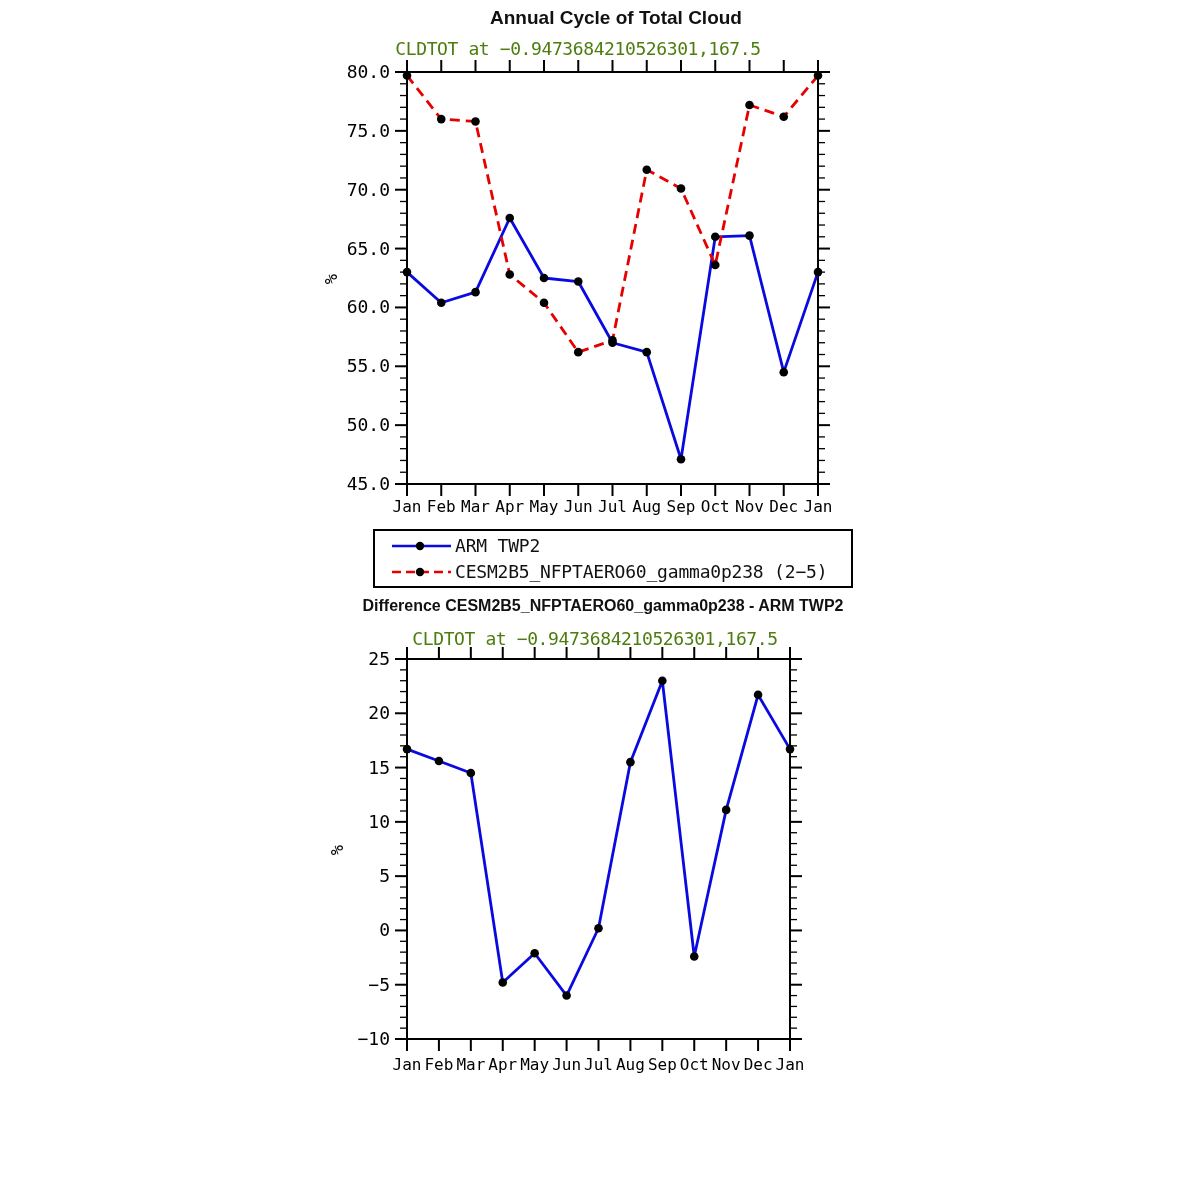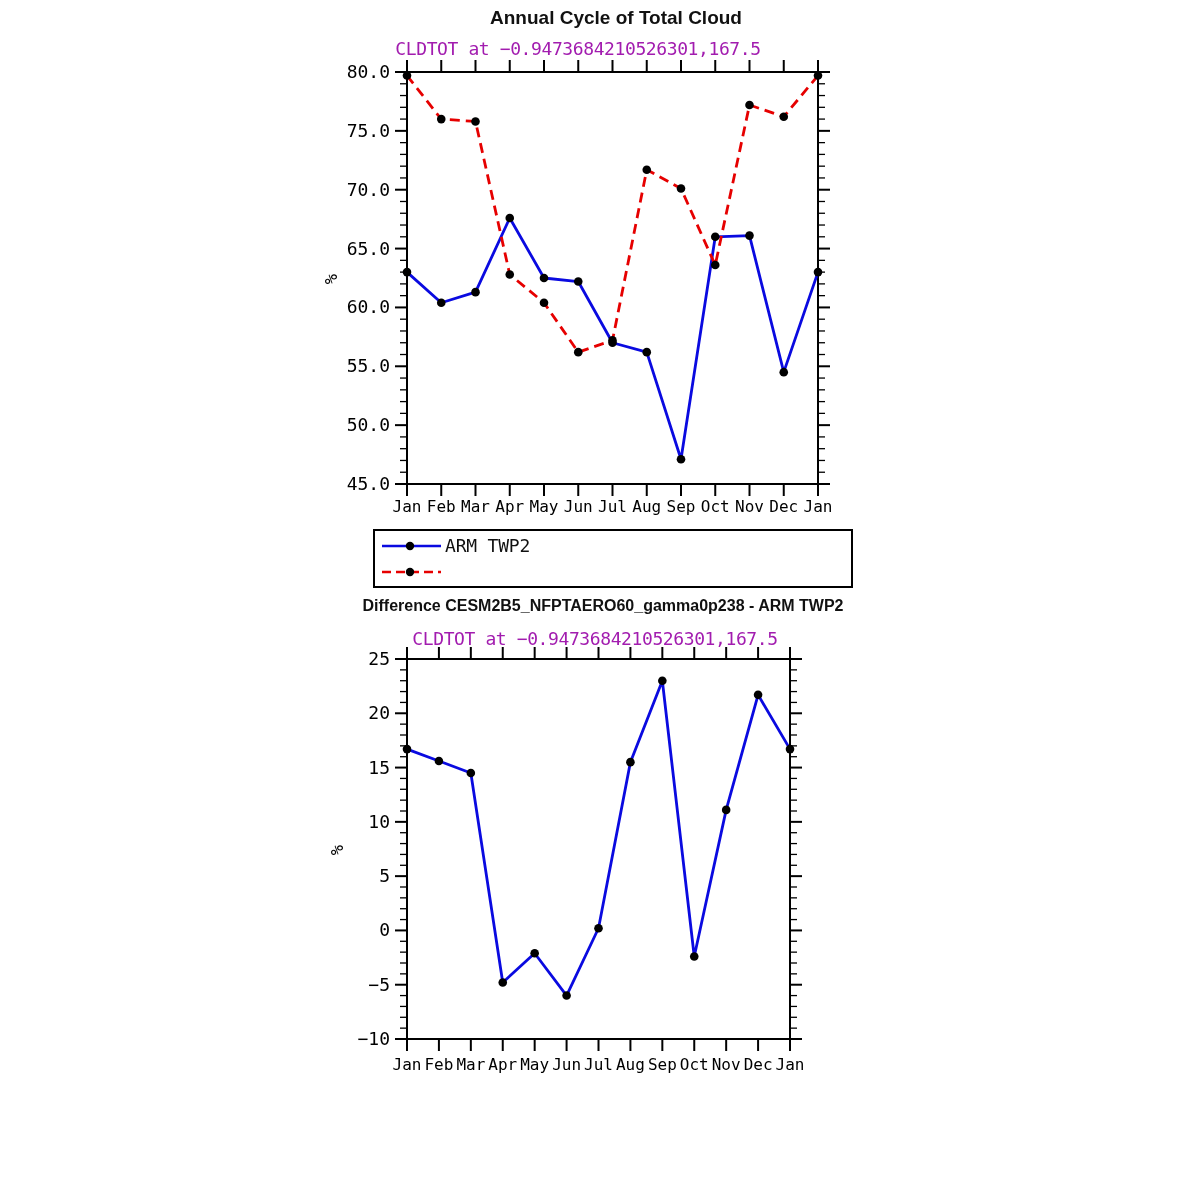--- a/index.html
+++ b/index.html
@@ -5,34 +5,34 @@
   html,body{margin:0;padding:0;background:#ffffff;}
   .page{position:relative;width:1134px;height:1183px;background:#ffffff;overflow:hidden;
         font-family:"Liberation Sans",sans-serif;color:#000;}
   .chart-title{position:absolute;transform:translateX(-50%);margin:0;
         font-family:"Liberation Sans",sans-serif;font-weight:bold;font-size:19px;
         white-space:nowrap;color:#111;}
   .title-1{left:616px;top:7px;}
   .title-2{left:603px;top:597px;font-size:16px;}
   .chart-subtitle{position:absolute;transform:translateX(-50%);
         font-family:"DejaVu Sans Mono",monospace;font-size:18px;letter-spacing:-0.4px;
-        white-space:nowrap;color:#a21caf;}
+        white-space:nowrap;color:#4d7c0f;}
   .subtitle-1{left:578px;top:38px;}
   .subtitle-2{left:595px;top:628px;}
   .plot-svg{position:absolute;overflow:visible;}
   #chart-0{left:330px;top:60px;}
   #chart-1{left:330px;top:650px;}
   .plot-svg text{font-family:"DejaVu Sans Mono",monospace;fill:#000;}
   .y-unit{position:absolute;font-family:"DejaVu Sans Mono",monospace;font-size:17px;
         transform:rotate(-90deg);transform-origin:center center;color:#000;}
   .y-unit-1{left:326px;top:269px;}
   .y-unit-2{left:332px;top:840px;}
   .legend{position:absolute;left:373px;top:529px;width:480px;height:59px;
         border:2px solid #000;box-sizing:border-box;
-        display:flex;flex-direction:column;justify-content:center;padding-left:6px;}
+        display:flex;flex-direction:column;justify-content:center;padding-left:16px;}
   .legend-row{display:flex;align-items:center;height:26px;}
   .legend-sample{flex:0 0 auto;display:block;}
   .legend-label{font-family:"DejaVu Sans Mono",monospace;font-size:18px;letter-spacing:-0.2px;
         white-space:nowrap;margin-left:2px;color:#111;}
 </style>
 </head>
 <body>
 
 <div class="page">
 
@@ -196,20 +196,21 @@
           <line x1="1" y1="7" x2="60" y2="7" stroke="#0a0ae0" stroke-width="2.6"></line>
           <circle cx="29" cy="7" r="4.2" fill="#000000"></circle>
         </svg>
       <span class="legend-label">ARM TWP2</span>
     </div>
     <div class="legend-row">
       <svg class="legend-sample" width="62" height="14">
           <line x1="1" y1="7" x2="60" y2="7" stroke="#e60000" stroke-width="2.6" stroke-dasharray="9,5"></line>
           <circle cx="29" cy="7" r="4.2" fill="#000000"></circle>
         </svg>
+      <span class="legend-label">CESM2B5_NFPTAERO60_gamma0p238 (2−5)</span>
     </div>
   </div>
 
   <h1 class="chart-title title-2">Difference CESM2B5_NFPTAERO60_gamma0p238 - ARM TWP2</h1>
   <div class="chart-subtitle subtitle-2">CLDTOT at −0.9473684210526301,167.5</div>
   <div class="y-unit y-unit-2">%</div>
   <svg id="chart-1" class="plot-svg" width="540" height="440">
       <rect x="77" y="9" width="383" height="380" fill="none" stroke="#000" stroke-width="2"></rect>
       <line x1="77" y1="389" x2="77" y2="401" stroke="#000" stroke-width="2"></line>
       <line x1="77" y1="9" x2="77" y2="-3" stroke="#000" stroke-width="2"></line>

